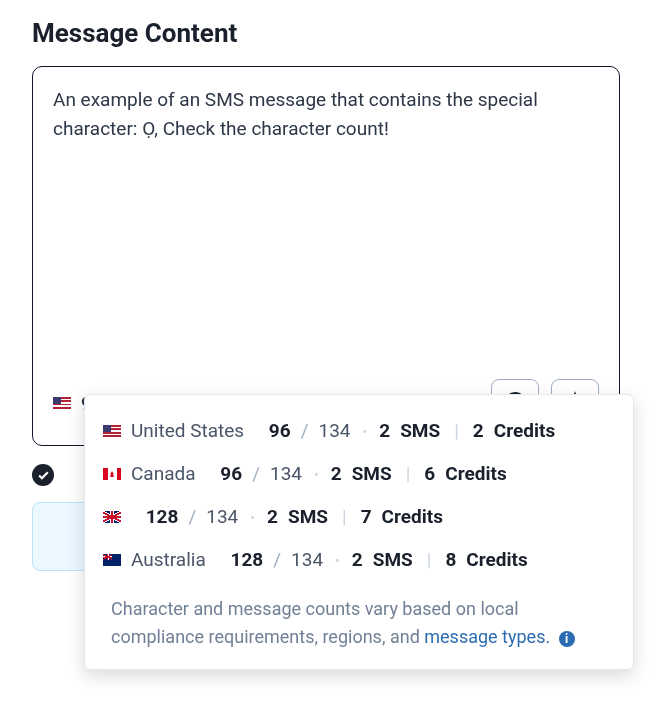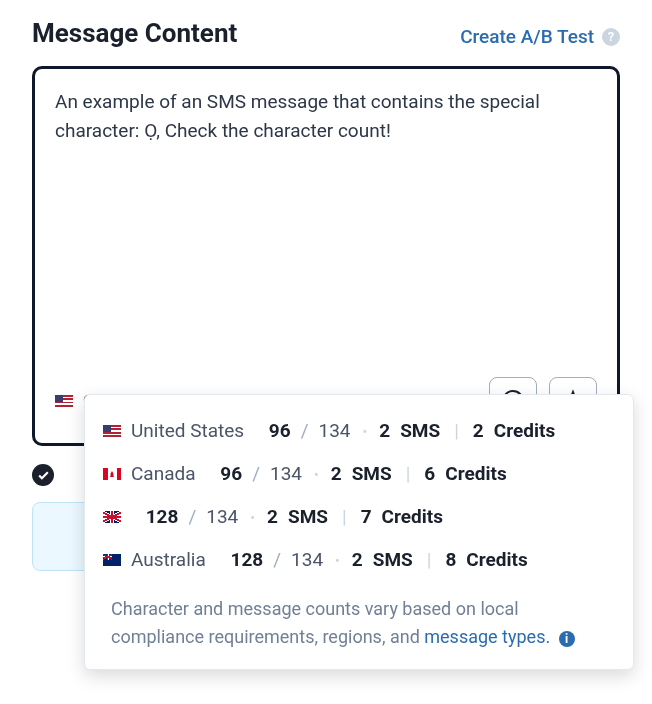--- a/index.html
+++ b/index.html
@@ -40,21 +40,21 @@
     border-radius: 50%;
     background: #cbd5e0;
     color: #fff;
     font-size: 13px;
     font-weight: 700;
     display: inline-flex;
     align-items: center;
     justify-content: center;
   }
   .editor-box {
-    border: 3px solid #0f172a;
+    border: 1px solid #0f172a;
     border-radius: 10px;
     padding: 18px 20px 18px 20px;
     height: 380px;
     position: relative;
     display: flex;
     flex-direction: column;
   }
   .message-text {
     font-size: 19px;
     color: #2d3748;
@@ -212,24 +212,20 @@
   }
   .container { position: relative; }
 </style>
 </head>
 <body>
 
 <div class="container">
 
   <div class="header">
     <div class="title">Message Content</div>
-    <div class="ab-test">
-      <a href="#">Create A/B Test</a>
-      <span class="help-icon">?</span>
-    </div>
   </div>
 
   <div class="editor-box">
     <div class="message-text">An example of an SMS message that contains the special character: Ọ, Check the character count!</div>
     <div class="editor-footer">
       <div class="counter-trigger">
         <span class="flag-us"></span>
         <span>96</span>
         <span class="slash">/</span>
         <span>134</span>

